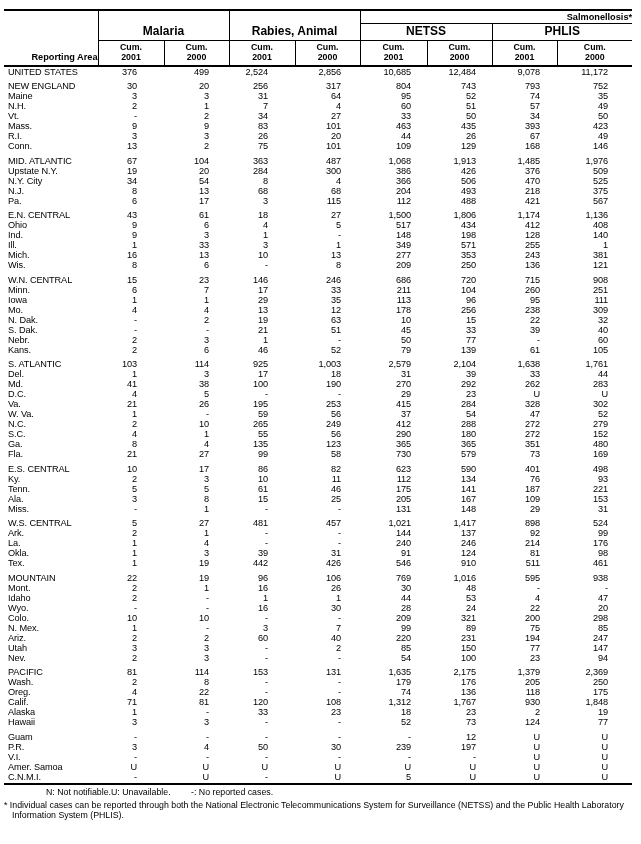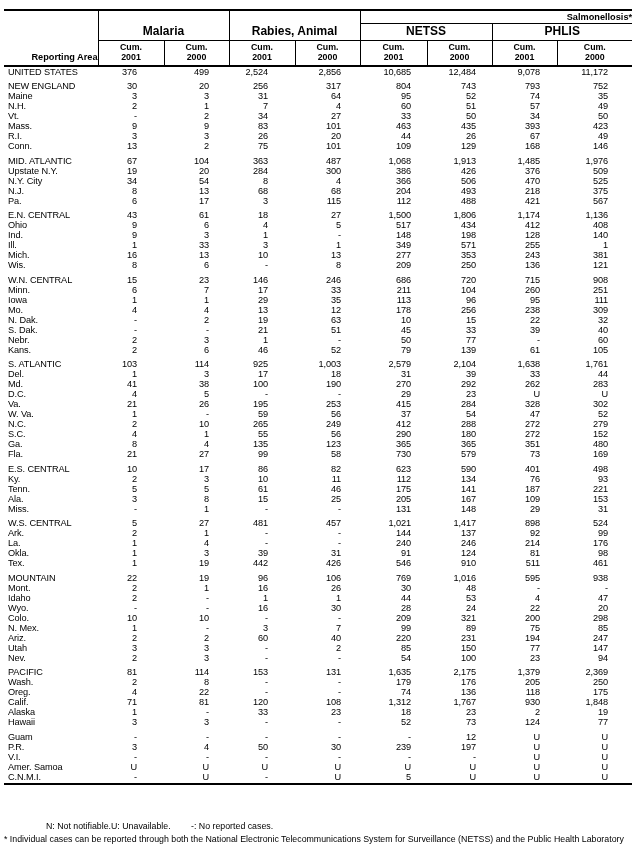--- a/index.html
+++ b/index.html
@@ -76,21 +76,21 @@
   tbody tr td:nth-child(7) { padding-right: 16px; }
   tbody tr td:nth-child(8) { padding-right: 17px; }
   tbody tr td:nth-child(9) { padding-right: 24px; }
   tr.gap td { height: 4.5px; line-height: 4.5px; }
 
   .rule-bottom { width: 628px; border-top: 2.5px solid #000; margin-top: 1px; }
 
   .fn { font-size: 8.8px; line-height: 10.4px; margin-top: 2.5px; }
   .fn-legend span { display: inline-block; }
   .fn-n { width: 107px; text-align: right; }
-  .fn-u { width: 80px; margin-top: 34px; }
+  .fn-u { width: 80px; }
   .fn-star { padding-left: 8px; text-indent: -8px; width: 624px; }
 </style>
 </head>
 <body>
 
 <div class="page">
 
 
   <table class="t">
     <colgroup>

